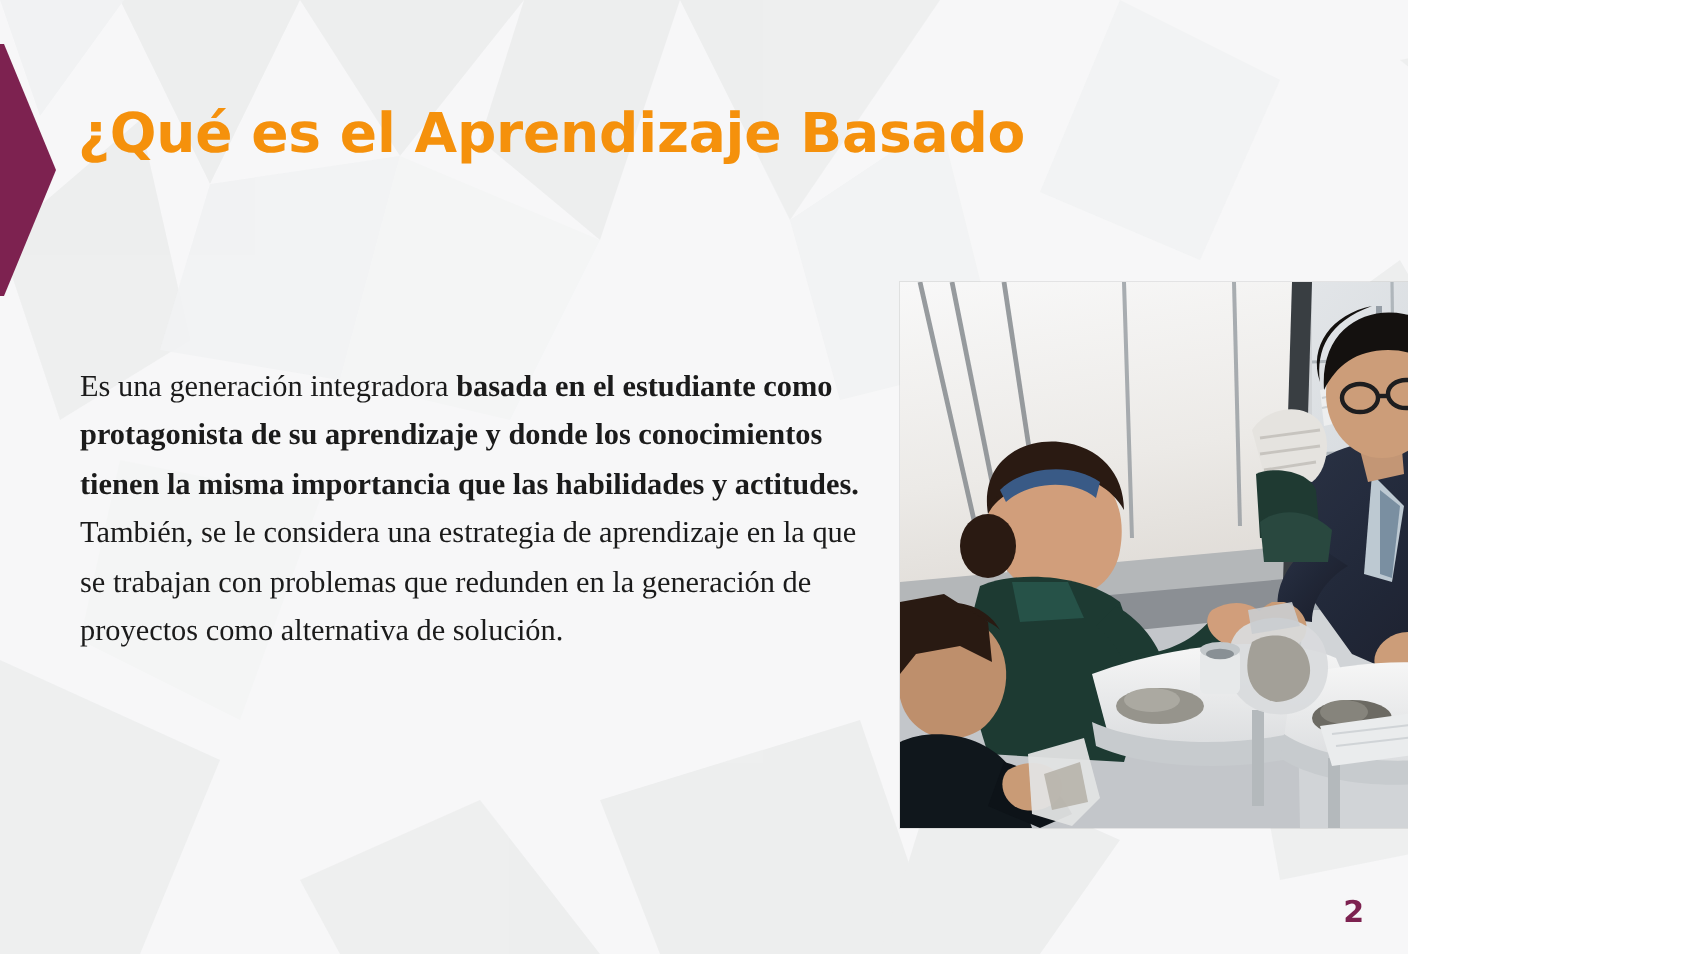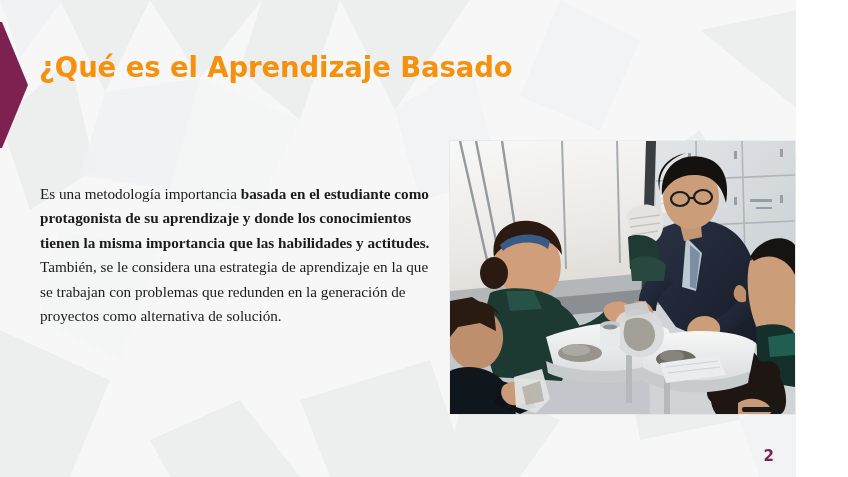--- a/index.html
+++ b/index.html
@@ -3,21 +3,21 @@
 <meta charset="utf-8">
 <style>
   * { margin:0; padding:0; box-sizing:border-box; }
   html, body {
     width:848px; height:477px;
     overflow:hidden;
     font-family:"Liberation Sans", sans-serif;
   }
   .slide {
     position:relative;
-    width:796px; height:477px;
+    width:704px; height:477px;
     background:#f7f7f8;
     overflow:hidden;
   }
 
   
   .bg-poly { position:absolute; inset:0; overflow:hidden; }
   .bg-poly svg { display:block; width:848px; height:477px; }
 
   
   .left-accent {
@@ -117,21 +117,21 @@
     <svg viewBox="0 0 46 126" preserveAspectRatio="none" aria-hidden="true">
       <polygon points="0,0 20,0 46,63 20,126 0,126" fill="#7d2250"></polygon>
     </svg>
   </div>
 
   <h1 class="title">
     <span class="ln">¿Qué es el Aprendizaje Basado</span>
   </h1>
 
   <p class="body-copy">
-    <span>Es una metodología importancia </span><b>basada en el estudiante como protagonista de su aprendizaje y donde los conocimientos tienen la misma importancia que las habilidades y actitudes.</b><span> También, se le considera una estrategia de aprendizaje en la que se trabajan con problemas que redunden en la generación de proyectos como alternativa de solución.</span>
+    <span>Es una generación integradora </span><b>basada en el estudiante como protagonista de su aprendizaje y donde los conocimientos tienen la misma importancia que las habilidades y actitudes.</b><span> También, se le considera una estrategia de aprendizaje en la que se trabajan con problemas que redunden en la generación de proyectos como alternativa de solución.</span>
   </p>
 
   <div class="photo" title="Estudiantes de primaria con uniforme verde trabajando en una mesa con bandejas y materiales, junto a un docente de traje oscuro en un aula con ventana y casilleros">
     <svg viewBox="0 0 345 273" preserveAspectRatio="none" aria-hidden="true">
       <defs>
         <linearGradient id="winG" x1="0" y1="0" x2="0.2" y2="1">
           <stop offset="0%" stop-color="#ffffff"></stop>
           <stop offset="60%" stop-color="#f3f1ee"></stop>
           <stop offset="100%" stop-color="#e6e2dd"></stop>
         </linearGradient>

